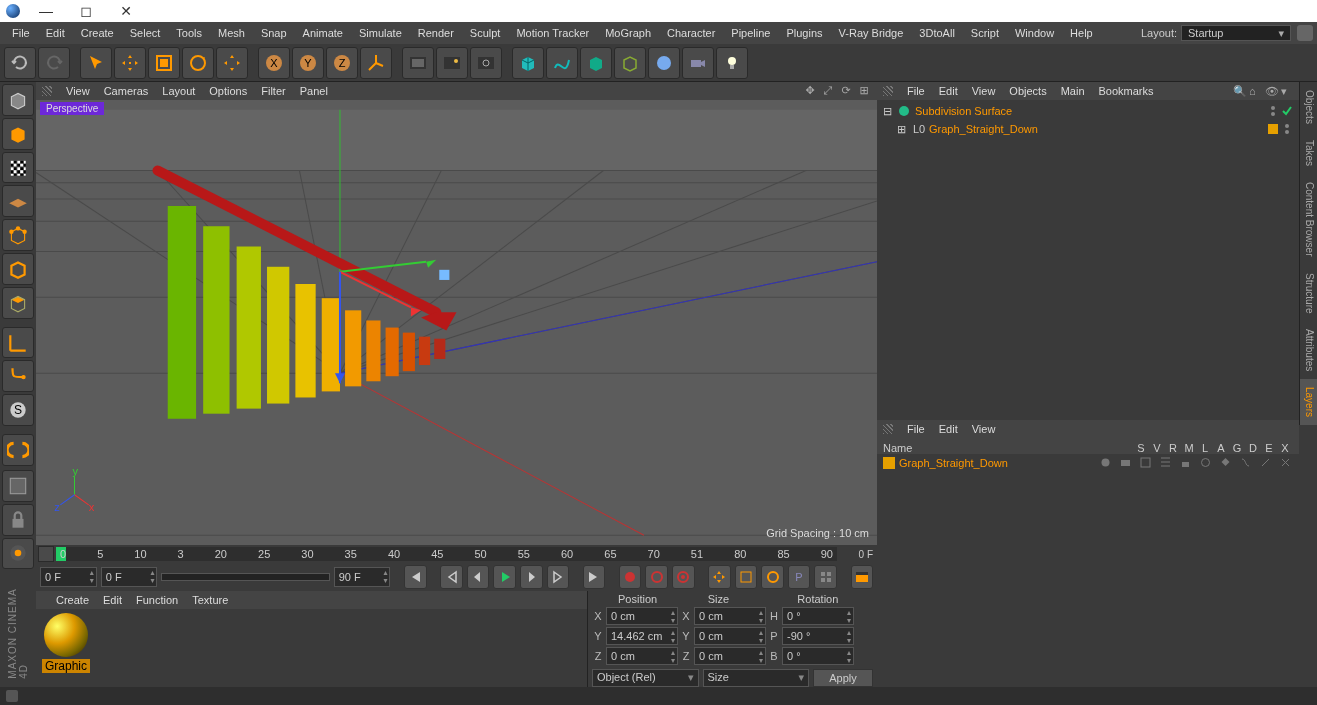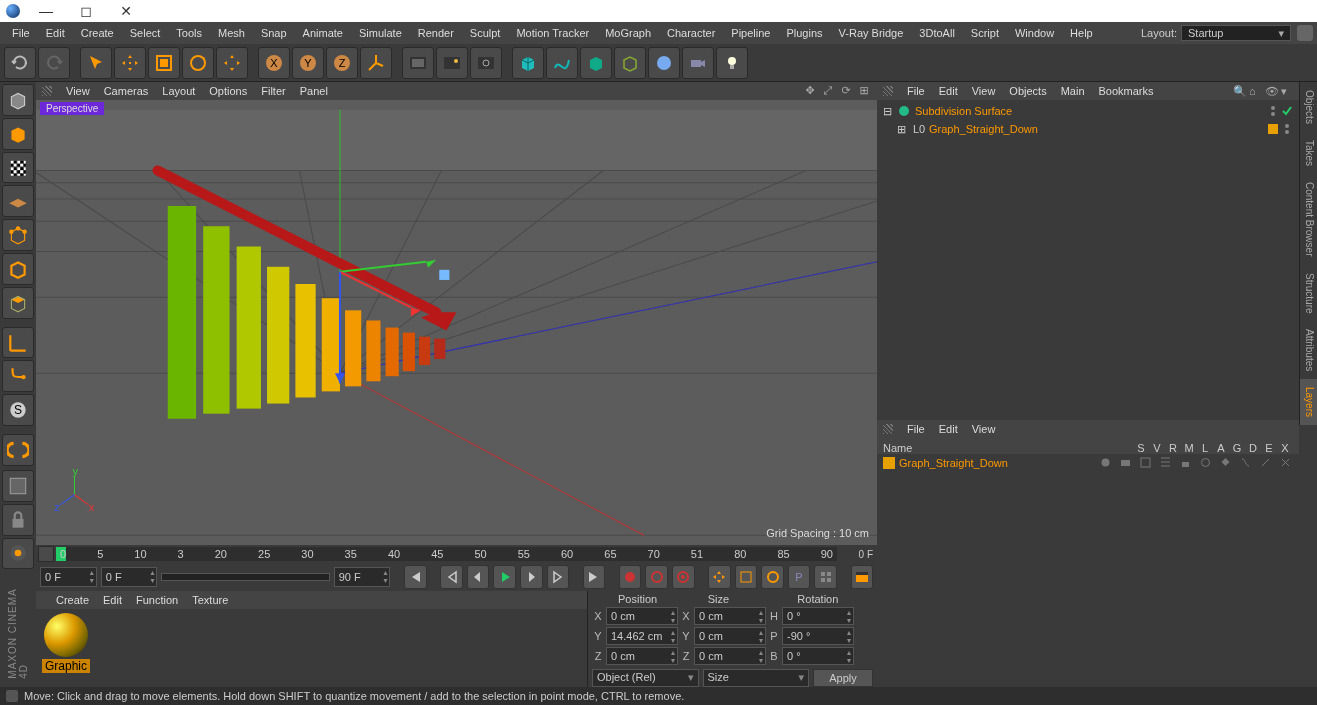--- a/index.html
+++ b/index.html
@@ -754,14 +754,13 @@
       <div class="tab">Content Browser</div>
       <div class="tab">Structure</div>
       <div class="tab">Attributes</div>
       <div class="tab active">Layers</div>
     </div>
   </div>
 </div>
 
 <div class="status">
   <div class="sic"></div>
-  <span>Move: Click and drag to move elements. Hold down SHIFT to quantize movement / add to the selection in point mode, CTRL to remove.</span>
 </div>
 
 </body></html>

